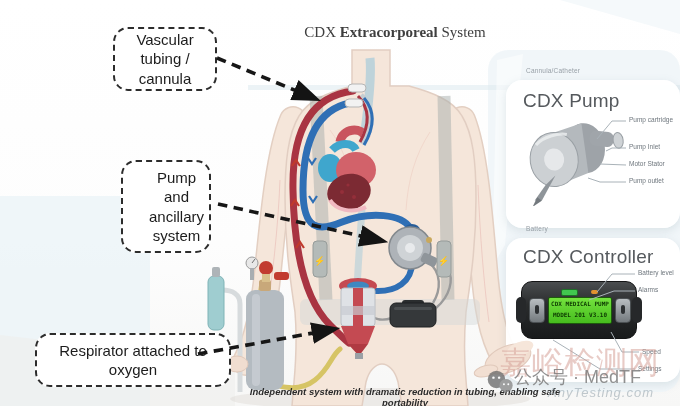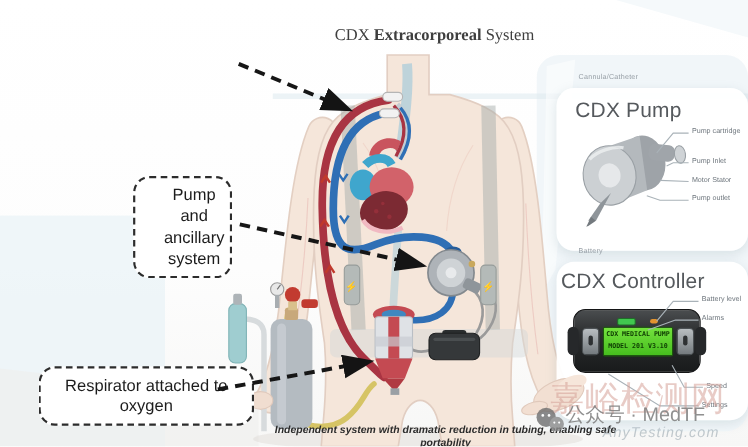--- a/index.html
+++ b/index.html
@@ -20,21 +20,21 @@
   .b2{left:121px;top:160px;width:90px;height:93px;padding-left:25px;}
   .b3{left:35px;top:333px;width:196px;height:54px;}
   
   .panel{background:rgba(255,255,255,.95);border-radius:16px;
     box-shadow:0 3px 10px rgba(125,148,160,.20);z-index:10;}
   .p1{left:506px;top:80px;width:174px;height:148px;}
   .p2{left:506px;top:238px;width:174px;height:144px;}
   .tag{font-size:6.5px;color:#969ea5;letter-spacing:.2px;z-index:11;}
   .t1{left:526px;top:67px;} .t2{left:526px;top:225px;}
   .phead{font-size:19px;color:#55595d;letter-spacing:.2px;z-index:12;}
-  .h1{left:523px;top:90px;} .h2{left:510px;top:246px;text-align:center;}
+  .h1{left:523px;top:90px;} .h2{left:523px;top:246px;text-align:center;}
   .plabel{font-size:6.5px;color:#6e767d;z-index:12;white-space:nowrap;}
   
   .ctrl{left:521px;top:281px;width:114px;height:56px;border-radius:11px;
     background:linear-gradient(180deg,#4a4d4f 0%,#2a2c2d 40%,#191b1c 100%);
     border:1px solid #141516;z-index:13;}
   .ctrl:before,.ctrl:after{content:"";position:absolute;top:15px;width:10px;height:26px;
     background:#26282a;border-radius:5px;}
   .ctrl:before{left:-6px;} .ctrl:after{right:-6px;}
   .lcd{position:absolute;left:26px;top:15px;width:62px;height:25px;
     background:linear-gradient(180deg,#74e23e,#46bd1e);border:1px solid #1d5a0c;border-radius:2px;
@@ -193,20 +193,23 @@
       <rect x="274" y="272" width="15" height="8" rx="3" fill="#c23b30"></rect>
       <rect x="262" y="274" width="8" height="8" fill="#d9c08c"></rect>
       <ellipse cx="237" cy="364" rx="11" ry="8" fill="#f0ddd0" stroke="#e0c9bb"></ellipse>
     </g>
   </svg>
 
   <div class="abs title">
     <span>CDX </span><span class="bold">Extracorporeal</span><span> System</span>
   </div>
 
+  <div class="abs cbox b1">
+    <span>Vascular tubing / cannula</span>
+  </div>
   <div class="abs cbox b2">
     <span>Pump and ancillary system</span>
   </div>
   <div class="abs cbox b3">
     <span>Respirator attached to oxygen</span>
   </div>
 
   <div class="abs tag t1">Cannula/Catheter</div>
   <div class="abs panel p1"></div>
   <div class="abs phead h1">CDX Pump</div>

